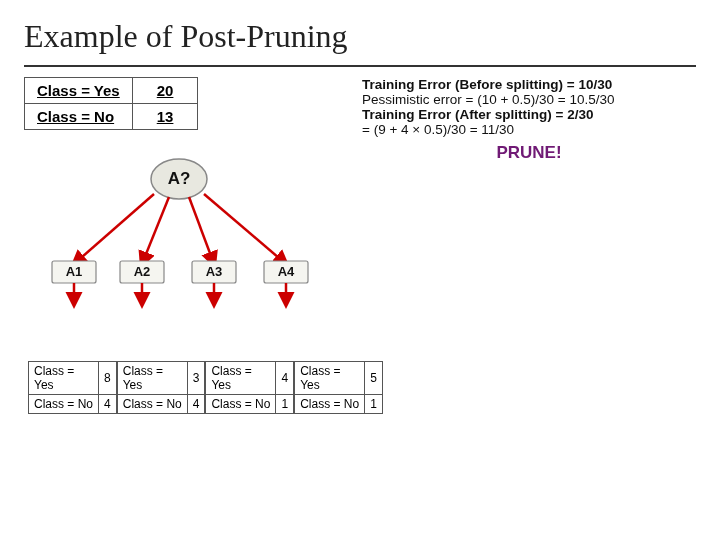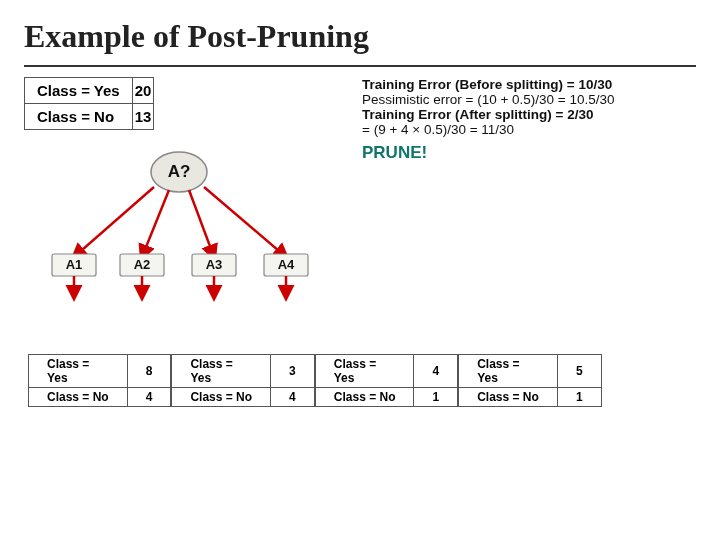--- a/index.html
+++ b/index.html
@@ -14,21 +14,21 @@
 
     .page {
       width: 720px;
       height: 540px;
       padding: 18px 24px 12px 24px;
       position: relative;
     }
 
     .title {
       font-size: 32px;
-      font-weight: bold;
+      font-weight: normal;
       color: #222;
       margin-bottom: 10px;
       font-family: Georgia, serif;
     }
 
     .divider {
       border: none;
       border-top: 2px solid #333;
       margin-bottom: 10px;
     }
@@ -50,31 +50,32 @@
       flex: 1;
       padding-left: 18px;
       display: flex;
       flex-direction: column;
       gap: 0;
     }
 
     
     .class-table {
       border-collapse: collapse;
-      margin-bottom: 12px;
+      margin-bottom: 19px;
       font-size: 15px;
+      text-decoration: underline;
     }
     .class-table td {
       border: 1.5px solid #555;
       padding: 4px 12px;
       font-weight: bold;
     }
     .class-table .num {
       text-align: center;
-      padding: 4px 2px;
+      padding: 4px 24px;
     }
     .error-row {
       padding-left: 12px;
       font-size: 15px;
       font-weight: bold;
       margin-top: 2px;
     }
 
     
     .tree-area {
@@ -103,42 +104,43 @@
       width: 100%;
       justify-content: space-between;
     }
 
     .leaf-table {
       border-collapse: collapse;
       font-size: 12px;
     }
     .leaf-table td {
       border: 1.5px solid #555;
-      padding: 2px 18px;
-      font-weight: bold;
+      padding: 2px 5px;
+      font-weight: normal;
       white-space: nowrap;
     }
     .leaf-table .num-cell {
       text-align: center;
     }
 
     
     .annotation {
       font-size: 13.5px;
       color: #111;
     }
     .annotation.bold {
       font-weight: bold;
     }
 
     .prune-label {
-      color: #0f766e;
+      color: #701a75;
       font-weight: bold;
       font-size: 17px;
       margin-top: 6px;
+      text-align: center;
     }
   </style>
 </head>
 <body>
 
 <div class="page">
   <div class="title">Example of Post-Pruning</div>
   <hr class="divider">
 
   <div class="content-area">

